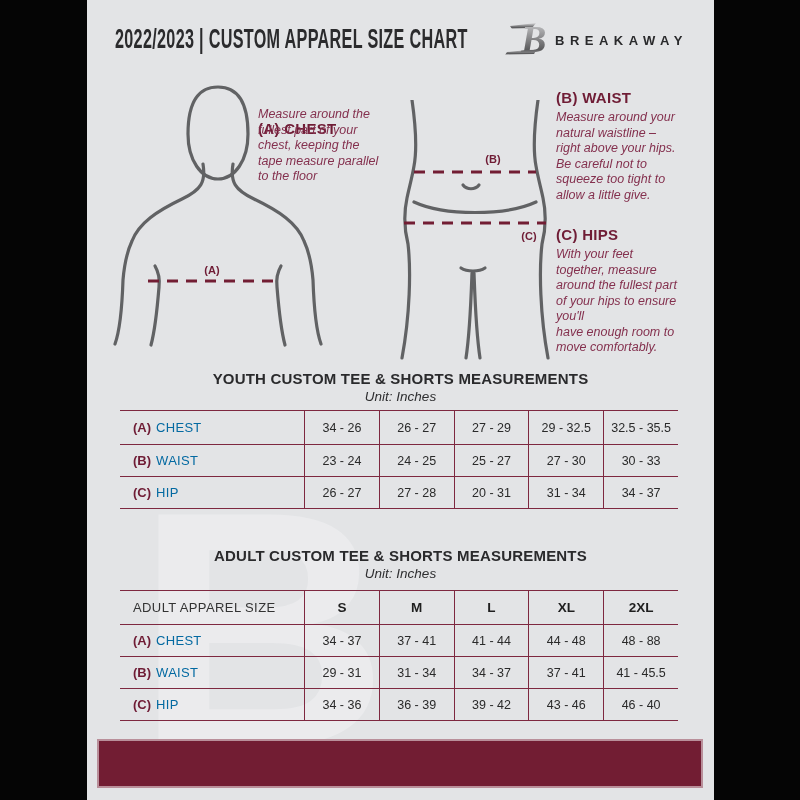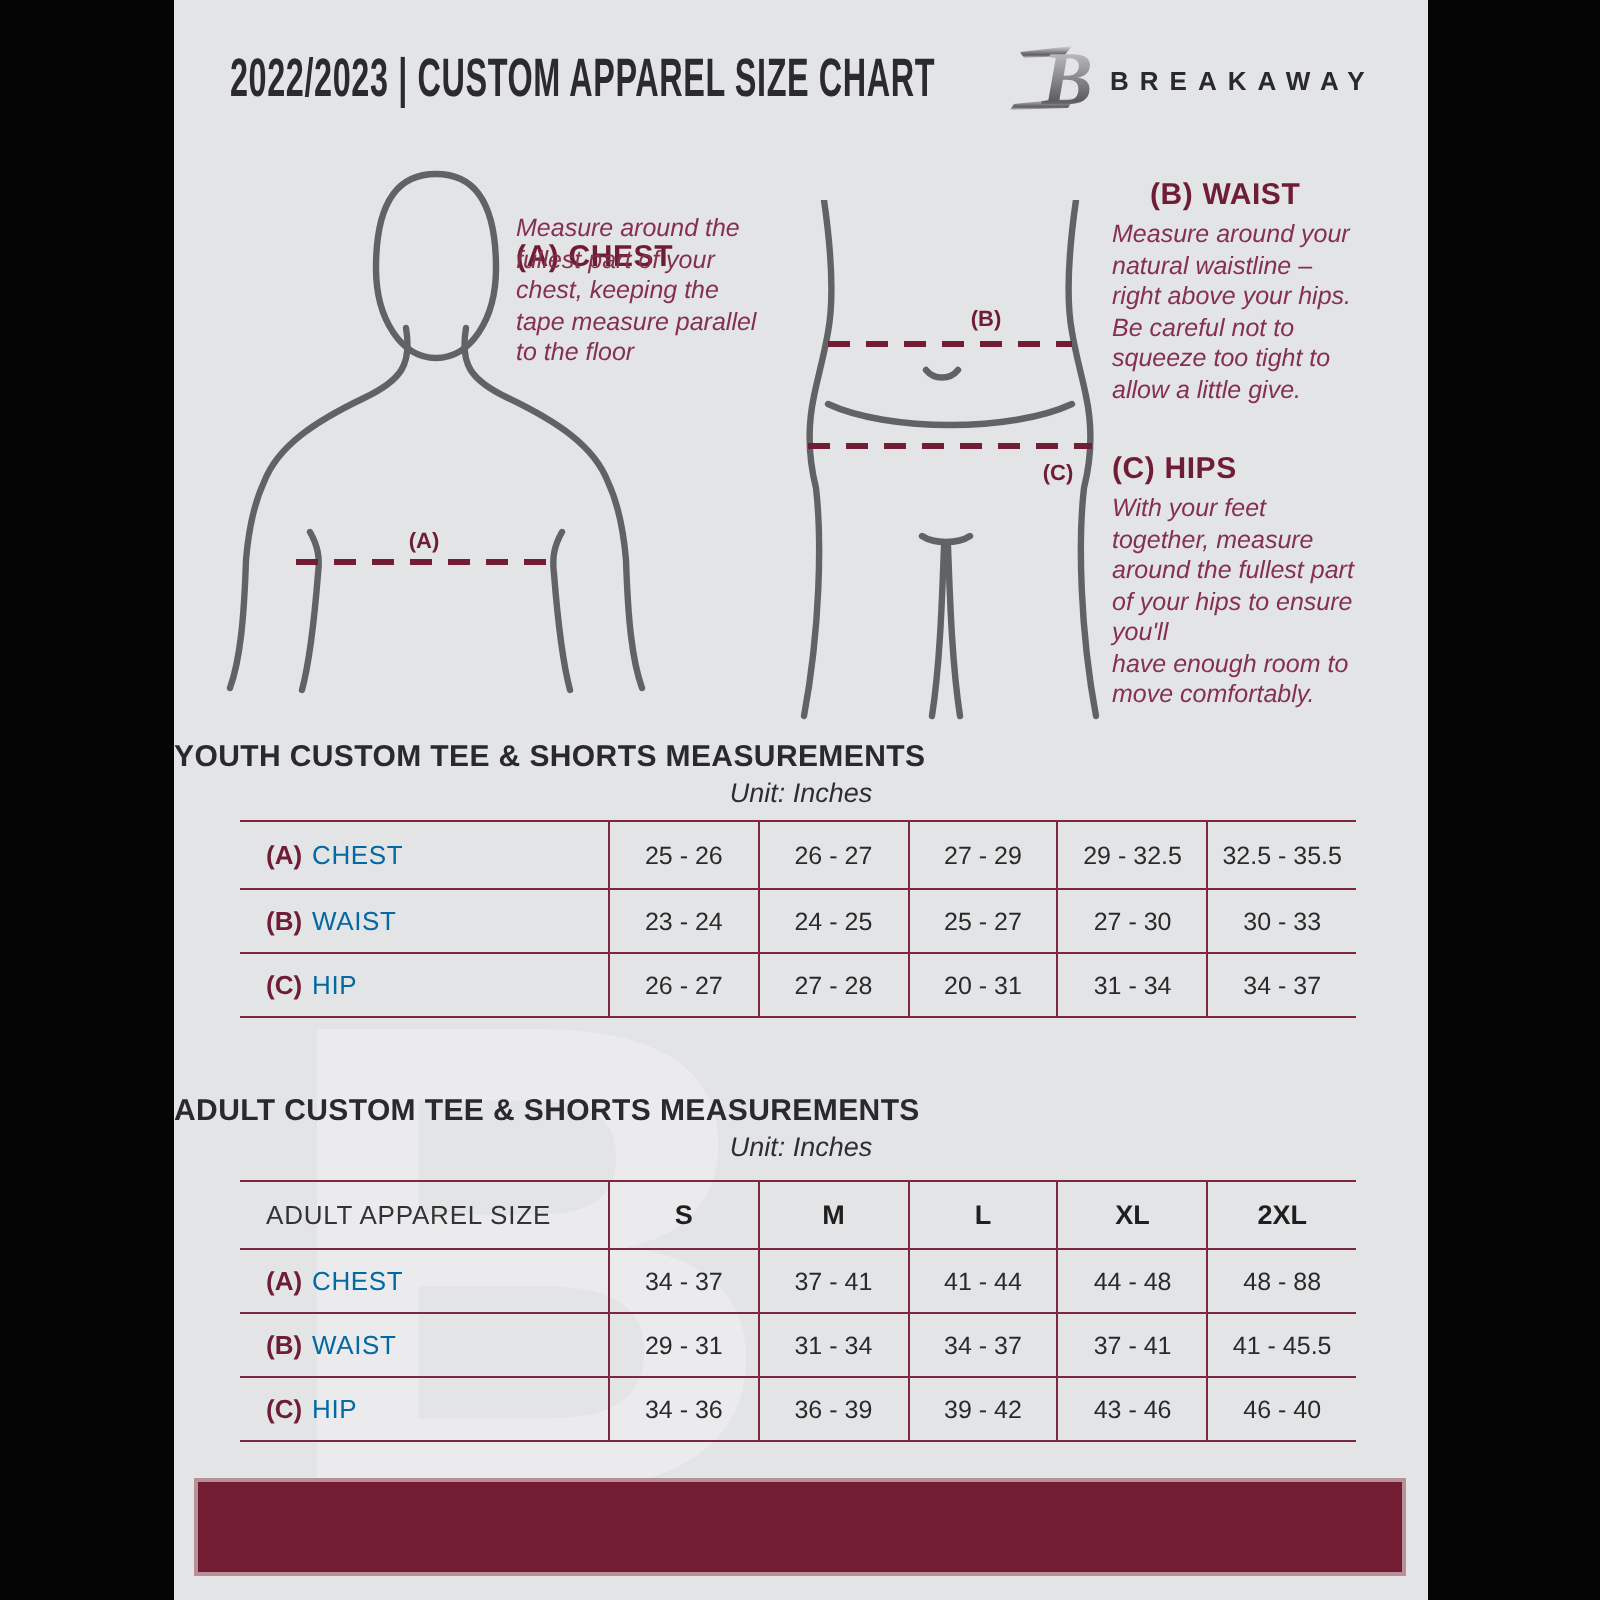--- a/index.html
+++ b/index.html
@@ -20,32 +20,32 @@
 
   
   .title{position:absolute;left:28px;top:24px;font-size:27px;font-weight:bold;color:var(--dark);letter-spacing:.5px;white-space:nowrap;transform:scaleX(.60);transform-origin:left top;}
   .logo{position:absolute;left:416px;top:16px;}
   .brand{position:absolute;left:468px;top:33px;font-size:13px;font-weight:bold;color:#2a2a2c;letter-spacing:5.5px;white-space:nowrap;}
 
   
   .instr-h{position:absolute;font-size:15px;font-weight:bold;color:var(--head-maroon);letter-spacing:.3px;}
   .instr-p{position:absolute;font-size:12.5px;font-style:italic;color:var(--body-maroon);line-height:15.5px;white-space:pre-line;font-weight:500;}
   .iA-h{left:171px;top:86px;margin-top:34px;} .iA-p{left:171px;top:107px;width:160px;}
-  .iB-h{left:469px;top:89px;margin-left:19px;} .iB-p{left:469px;top:110px;width:152px;}
+  .iB-h{left:469px;top:89px;} .iB-p{left:469px;top:110px;width:152px;}
   .iC-h{left:469px;top:226px;} .iC-p{left:469px;top:247px;width:160px;}
 
   
   .fig1{position:absolute;left:25px;top:82px;}
   .fig2{position:absolute;left:313px;top:100px;}
   .fig path{fill:none;stroke:var(--figure);stroke-width:3.2;stroke-linecap:round;}
   .fig .dash{stroke:var(--maroon);stroke-width:3;stroke-dasharray:11 8;stroke-linecap:butt;}
   .fig text{font-family:"Liberation Sans",sans-serif;font-size:11px;font-weight:bold;fill:var(--head-maroon);}
 
   
-  .sec-h{position:absolute;width:100%;text-align:left;font-size:15px;font-weight:bold;color:#2a2a2c;letter-spacing:.2px;}
+  .sec-h{position:absolute;width:100%;text-align:center;font-size:15px;font-weight:bold;color:#2a2a2c;letter-spacing:.2px;}
   .sec-u{position:absolute;width:100%;text-align:center;font-size:13.5px;font-style:italic;color:#2e2e30;}
   .yh{top:370px;} .yu{top:389px;}
   .ah{top:547px;} .au{top:566px;}
 
   
   .size-table{position:absolute;left:33px;width:558px;border-top:1.5px solid var(--line);border-bottom:1.5px solid var(--line);}
   .yt{top:410px;} .at{top:590px;}
   .trow{display:grid;grid-template-columns:184px repeat(5,1fr);height:32px;border-top:1.5px solid var(--line);}
   .trow:first-child{border-top:none;height:33px;}
   .cell{border-left:1.5px solid var(--line);display:flex;align-items:center;justify-content:center;font-size:12.5px;color:#2a2a2a;}
@@ -133,21 +133,21 @@
 
     <div class="sec-h yh">YOUTH CUSTOM TEE &amp; SHORTS MEASUREMENTS</div>
     <div class="sec-u yu">Unit: Inches</div>
 
     <div class="size-table yt">
       <div class="trow">
         <div class="cell">
             <span class="rprefix">(A)</span>
             <span class="rlabel">CHEST</span>
           </div>
-        <div class="cell">25 - 26</div>
+        <div class="cell">34 - 26</div>
         <div class="cell">26 - 27</div>
         <div class="cell">27 - 29</div>
         <div class="cell">29 - 32.5</div>
         <div class="cell">32.5 - 35.5</div>
       </div>
       <div class="trow">
         <div class="cell">
             <span class="rprefix">(B)</span>
             <span class="rlabel">WAIST</span>
           </div>

